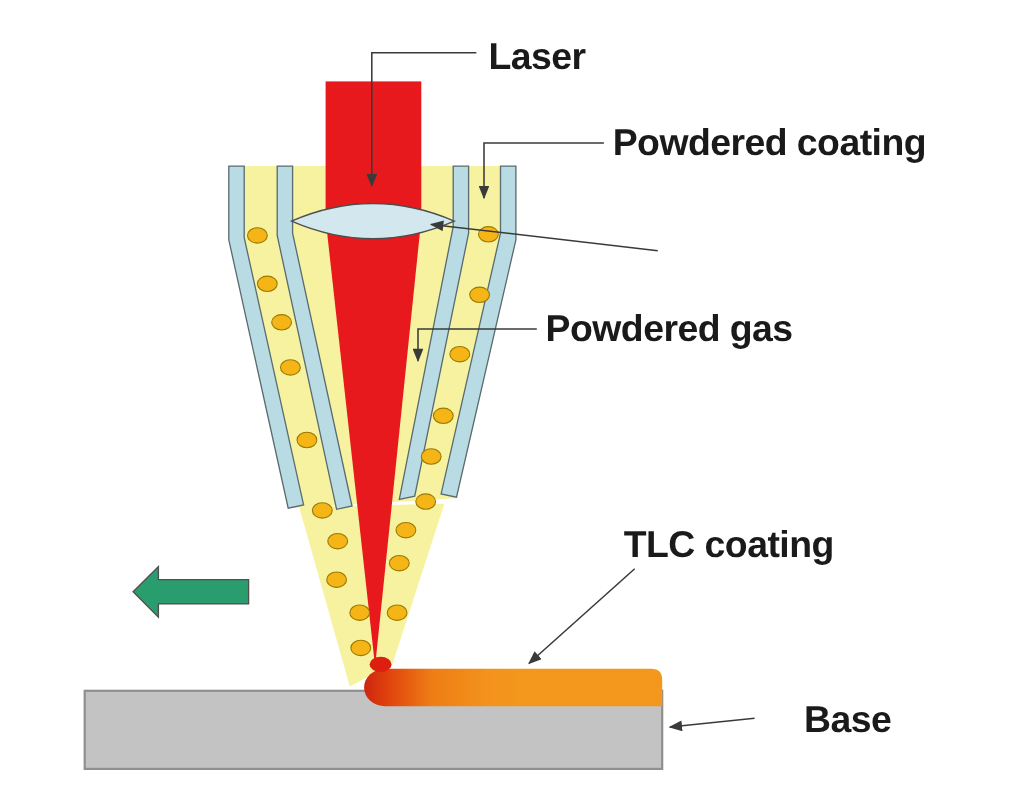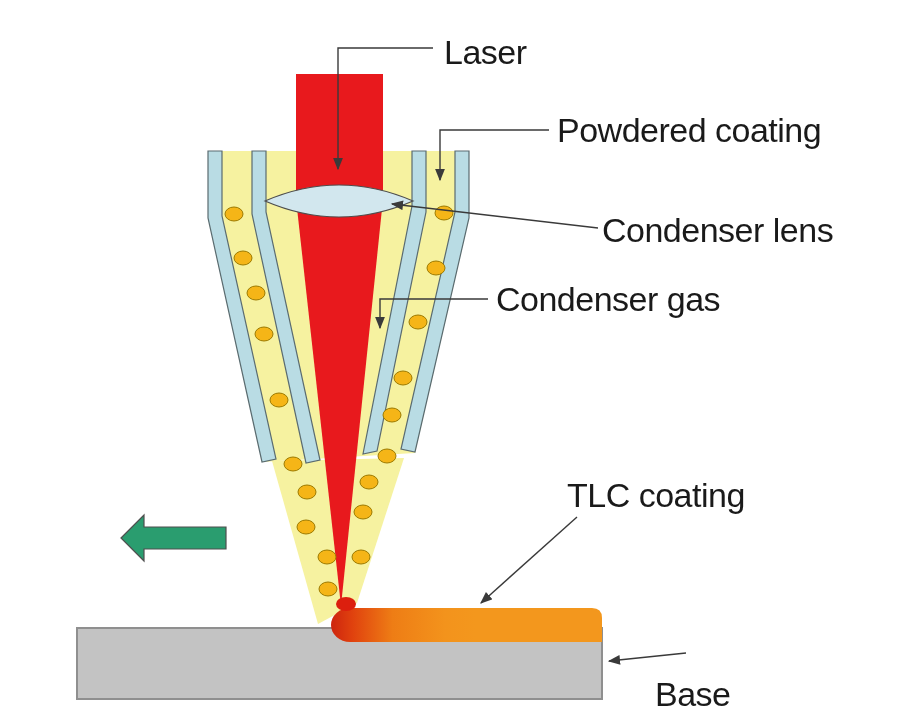--- a/index.html
+++ b/index.html
@@ -1,19 +1,19 @@
 <!DOCTYPE html>
 <html><head>
 <meta charset="utf-8">
 <style>
   html,body{margin:0;padding:0;background:#ffffff;}
   .stage{position:relative;width:920px;height:720px;background:#ffffff;overflow:hidden;
          font-family:"Liberation Sans",sans-serif;}
   .stage svg{position:absolute;left:0;top:0;}
-  .lbl{position:absolute;color:#1a1a1a;font-size:34px;font-weight:400;line-height:37px;
+  .lbl{position:absolute;color:#1a1a1a;font-size:34px;font-weight:700;line-height:37px;
        white-space:nowrap;letter-spacing:-0.5px;}
 </style>
 </head>
 <body>
 
 <div class="stage">
 
 <svg width="920" height="720" viewBox="0 0 920 720">
   <defs>
     <linearGradient id="meltGrad" gradientUnits="userSpaceOnUse" x1="325" y1="0" x2="475" y2="0">
@@ -81,21 +81,20 @@
     <line x1="686" y1="653" x2="609" y2="661" marker-end="url(#ah)"></line>
   </g>
 </svg>
 
 <div class="lbl" style="left:444px;top:34px;">Laser</div>
 
 <div class="lbl" style="left:557px;top:112px;">
   <div>Powdered coating</div>
 </div>
 
-<div class="lbl" style="left:602px;top:212px;">Condenser lens</div>
 
-<div class="lbl" style="left:496px;top:281px;">Condenser gas</div>
+<div class="lbl" style="left:496px;top:281px;">Powdered gas</div>
 
 <div class="lbl" style="left:567px;top:477px;">TLC coating</div>
 
-<div class="lbl" style="left:655px;top:636px;margin-top:40px;">Base</div>
+<div class="lbl" style="left:731px;top:636px;">Base</div>
 
 </div>
 
 </body></html>

